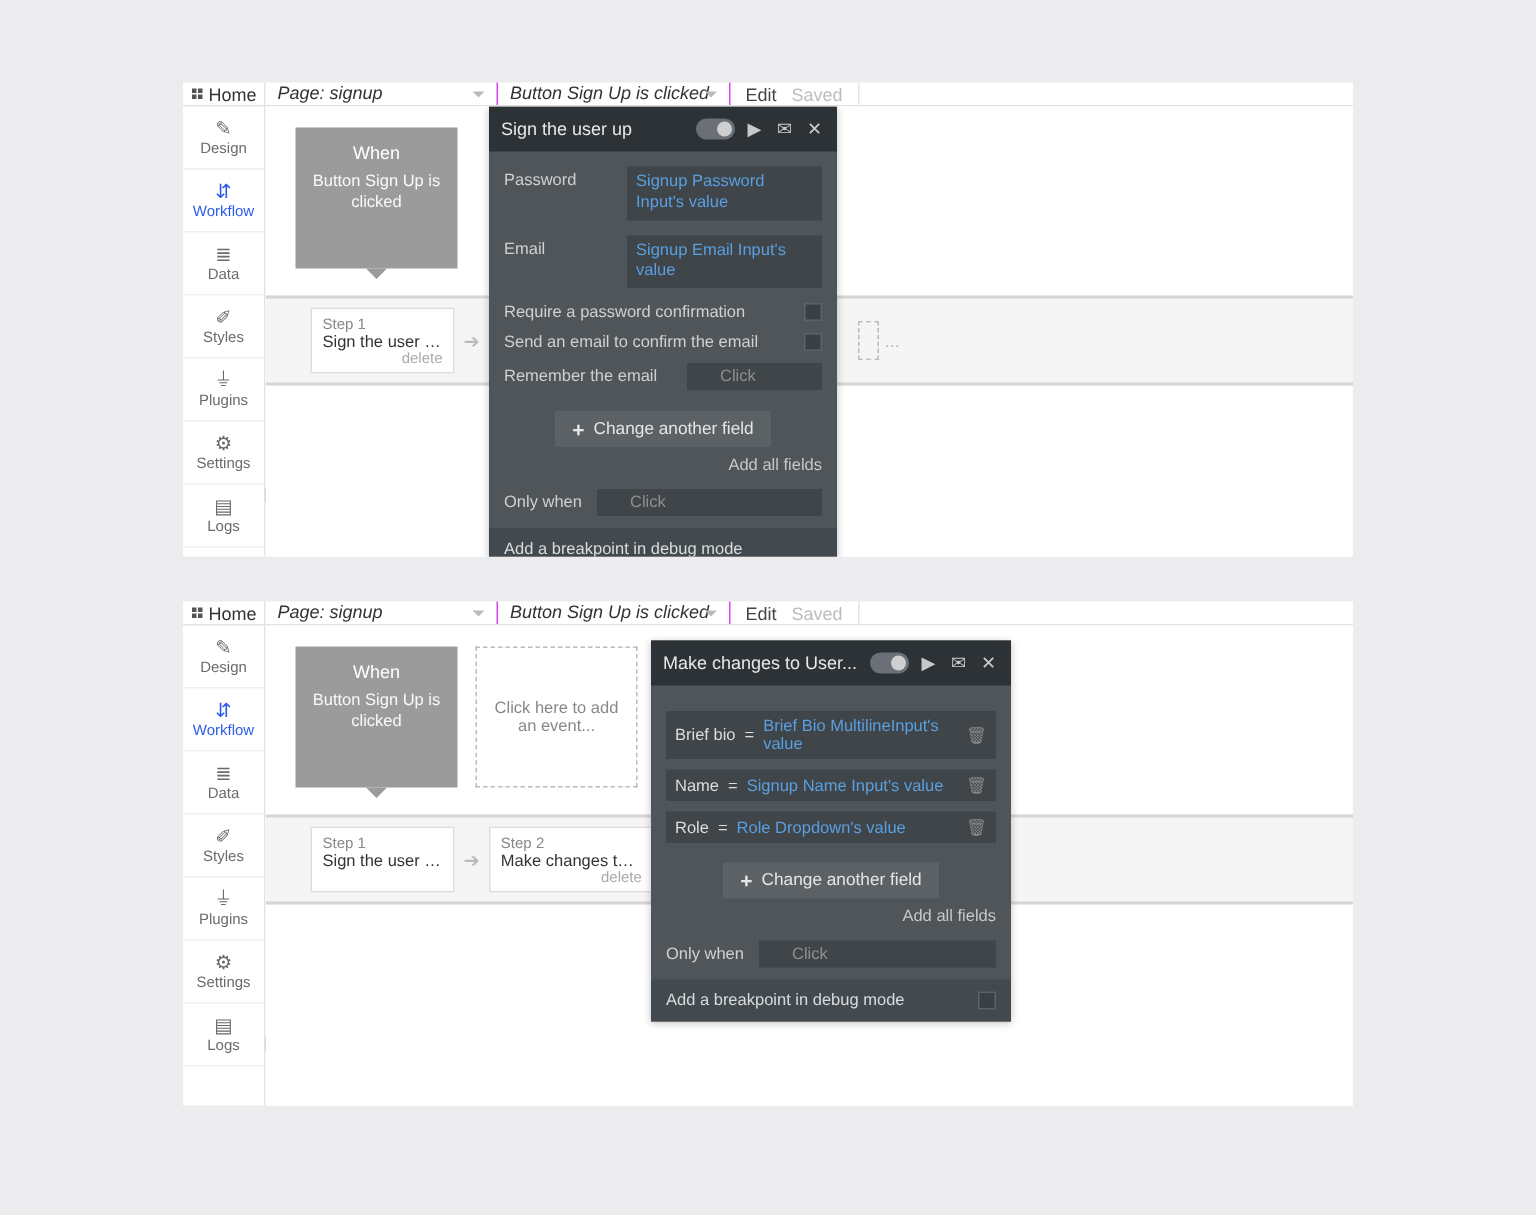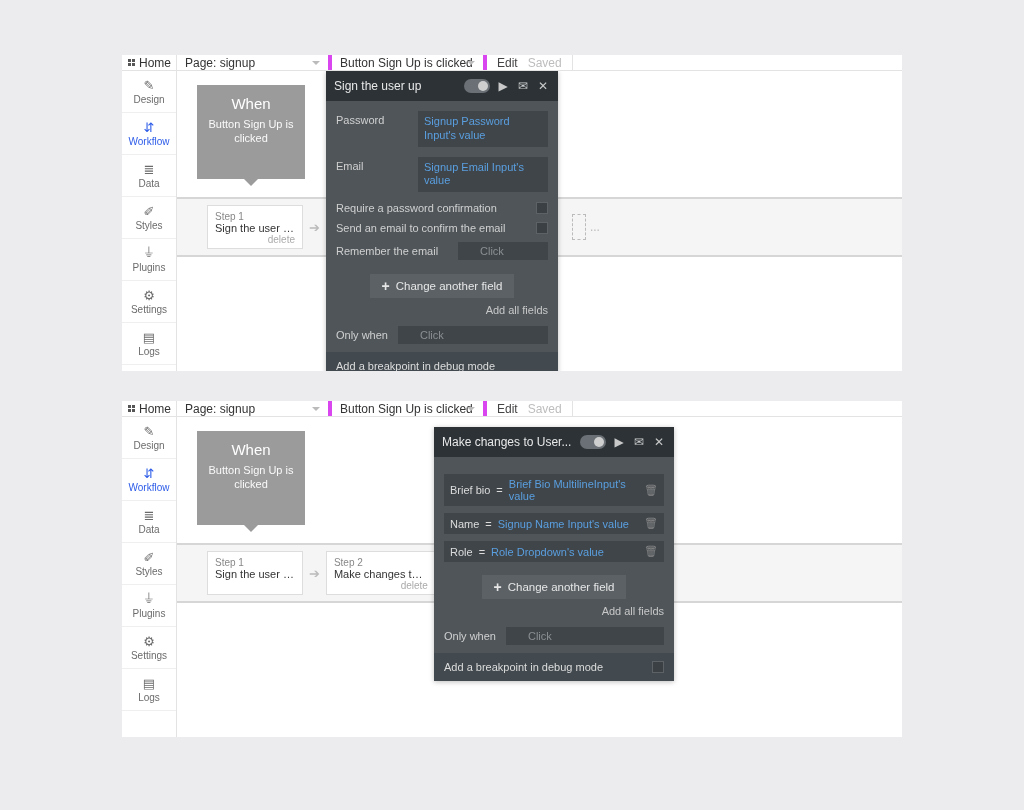--- a/index.html
+++ b/index.html
@@ -32,25 +32,26 @@
     gap: 4px;
     border-right: 1px solid #e3e3e3;
     height: 100%;
   }
   .grid4 {
     display: inline-grid; grid-template-columns: 3px 3px; grid-template-rows: 3px 3px; gap: 1px;
   }
   .grid4 span { background: #555; width: 3px; height: 3px; }
   .dd {
     height: 100%;
-    display: flex; align-items: center;
+    display: flex; align-items: flex-start;
     padding: 0 8px;
-    border-right: 4px solid #d946ef;
+    border-right: 1px solid #d946ef;
     position: relative;
     min-width: 155px;
+    font-style: italic;
   }
   .dd .caret {
     position: absolute; right: 8px; top: 50%; transform: translateY(-50%);
     width: 0; height: 0; border-left: 4px solid transparent; border-right: 4px solid transparent; border-top: 4px solid #bbb;
   }
   .dd.wf { min-width: 155px; }
   .edit-saved {
     padding: 0 10px; display: flex; align-items: center; gap: 10px; color: #444;
     border-right: 1px solid #e3e3e3; height: 100%;
   }
@@ -84,21 +85,21 @@
     overflow: hidden;
   }
   .when-block {
     width: 108px; height: 94px;
     background: #9b9b9b;
     color: #fff;
     text-align: center;
     padding: 10px 8px;
     font-size: 11px;
   }
-  .when-title { font-size: 15px; margin-bottom: 6px; }
+  .when-title { font-size: 12px; margin-bottom: 6px; }
   .when-sub { font-size: 11px; line-height: 1.25; opacity: .95; }
   .when-pointer {
     width: 0; height: 0;
     border-left: 7px solid transparent; border-right: 7px solid transparent; border-top: 7px solid #9b9b9b;
     margin-left: 47px;
   }
   .dashed-block {
     position: absolute;
     left: 140px; top: 14px;
     width: 108px; height: 94px;
@@ -394,20 +395,23 @@
     </div>
     <div class="leftnav-caret" style="top:290px;"></div>
 
     <div class="canvas">
       <div class="when-block">
         <div class="when-title">When</div>
         <div class="when-sub">Button Sign Up is clicked</div>
       </div>
       <div class="when-pointer"></div>
 
+      <div class="dashed-block">
+        <span>Click here to add an event...</span>
+      </div>
 
       <div class="steps-bar">
         <div class="step-card">
           <div class="step-line1">Step 1</div>
           <div class="step-line2">Sign the user up</div>
           <div class="del" style="visibility:hidden;">.</div>
         </div>
         <span class="arrow-sep">➔</span>
         <div class="step-card" style="width:110px;">
           <div class="step-line1">Step 2</div>

